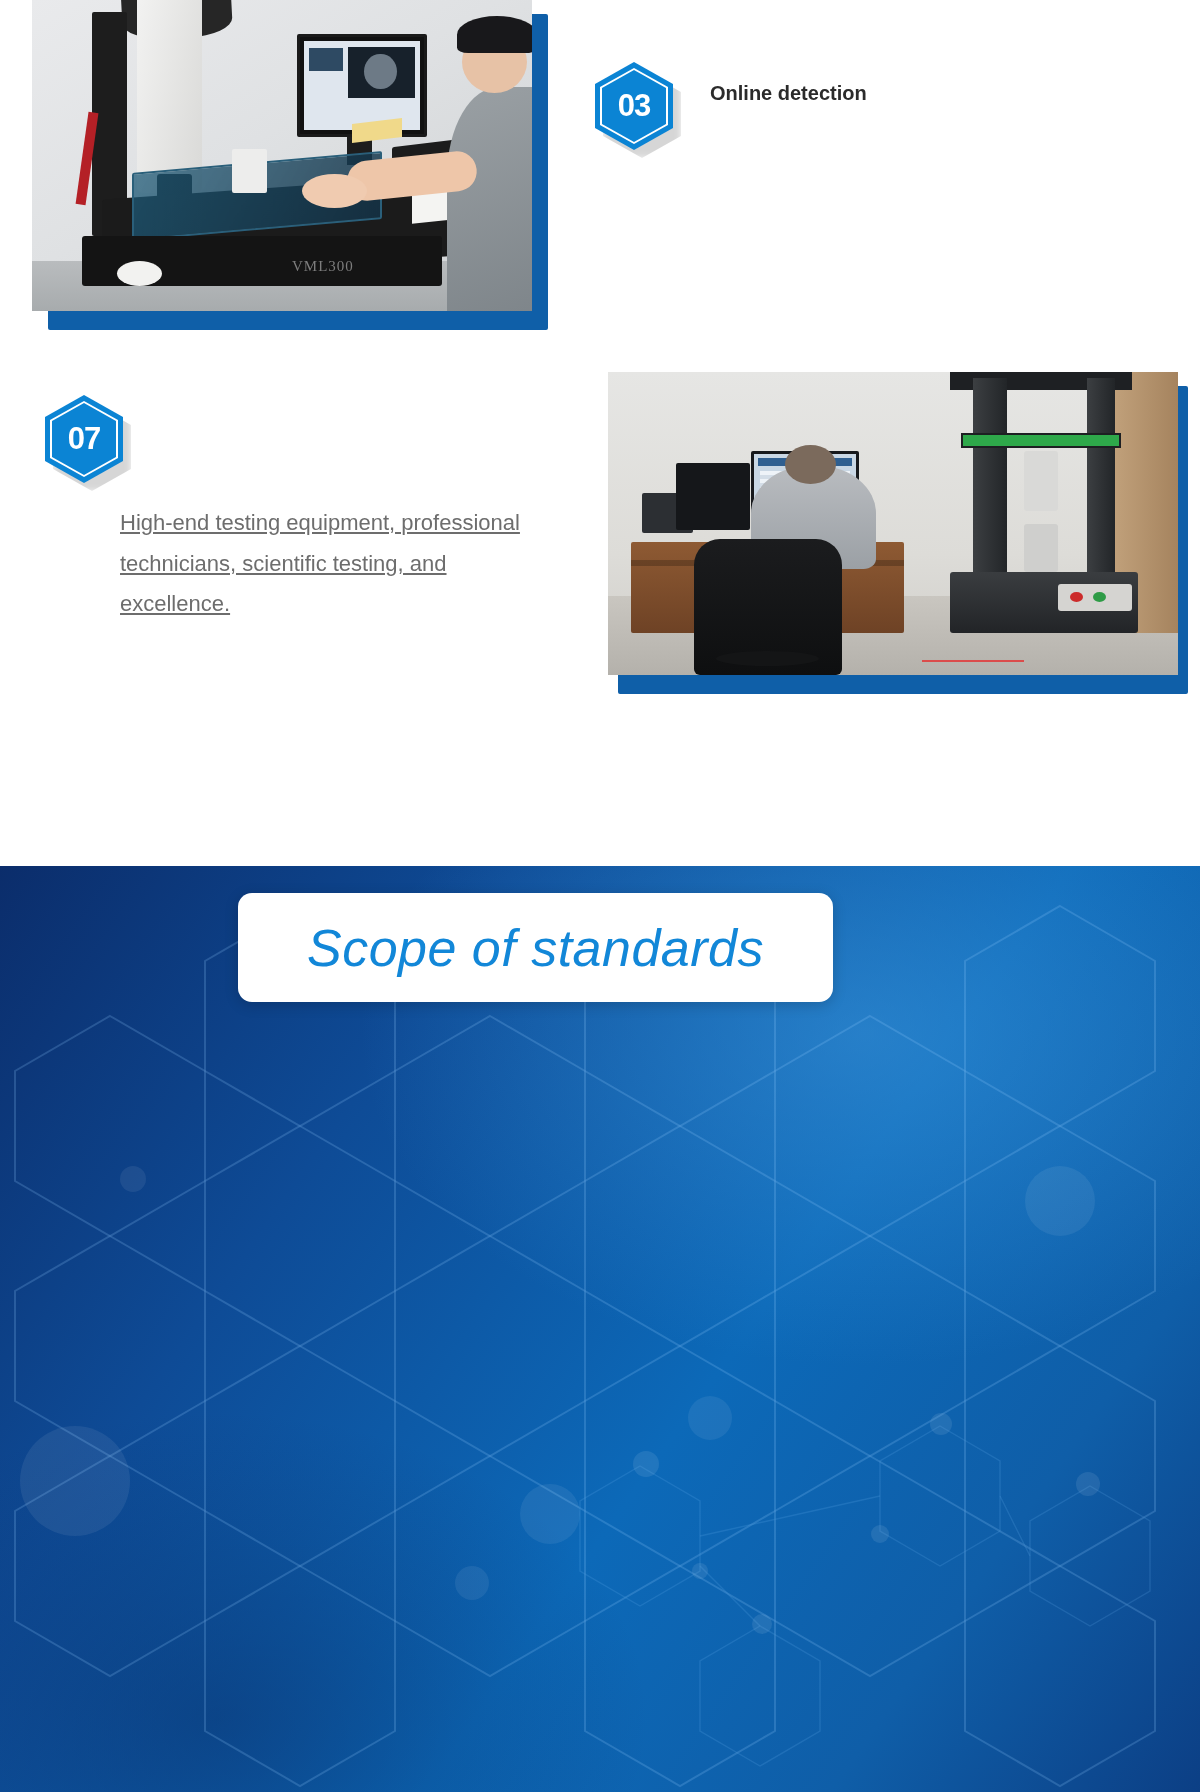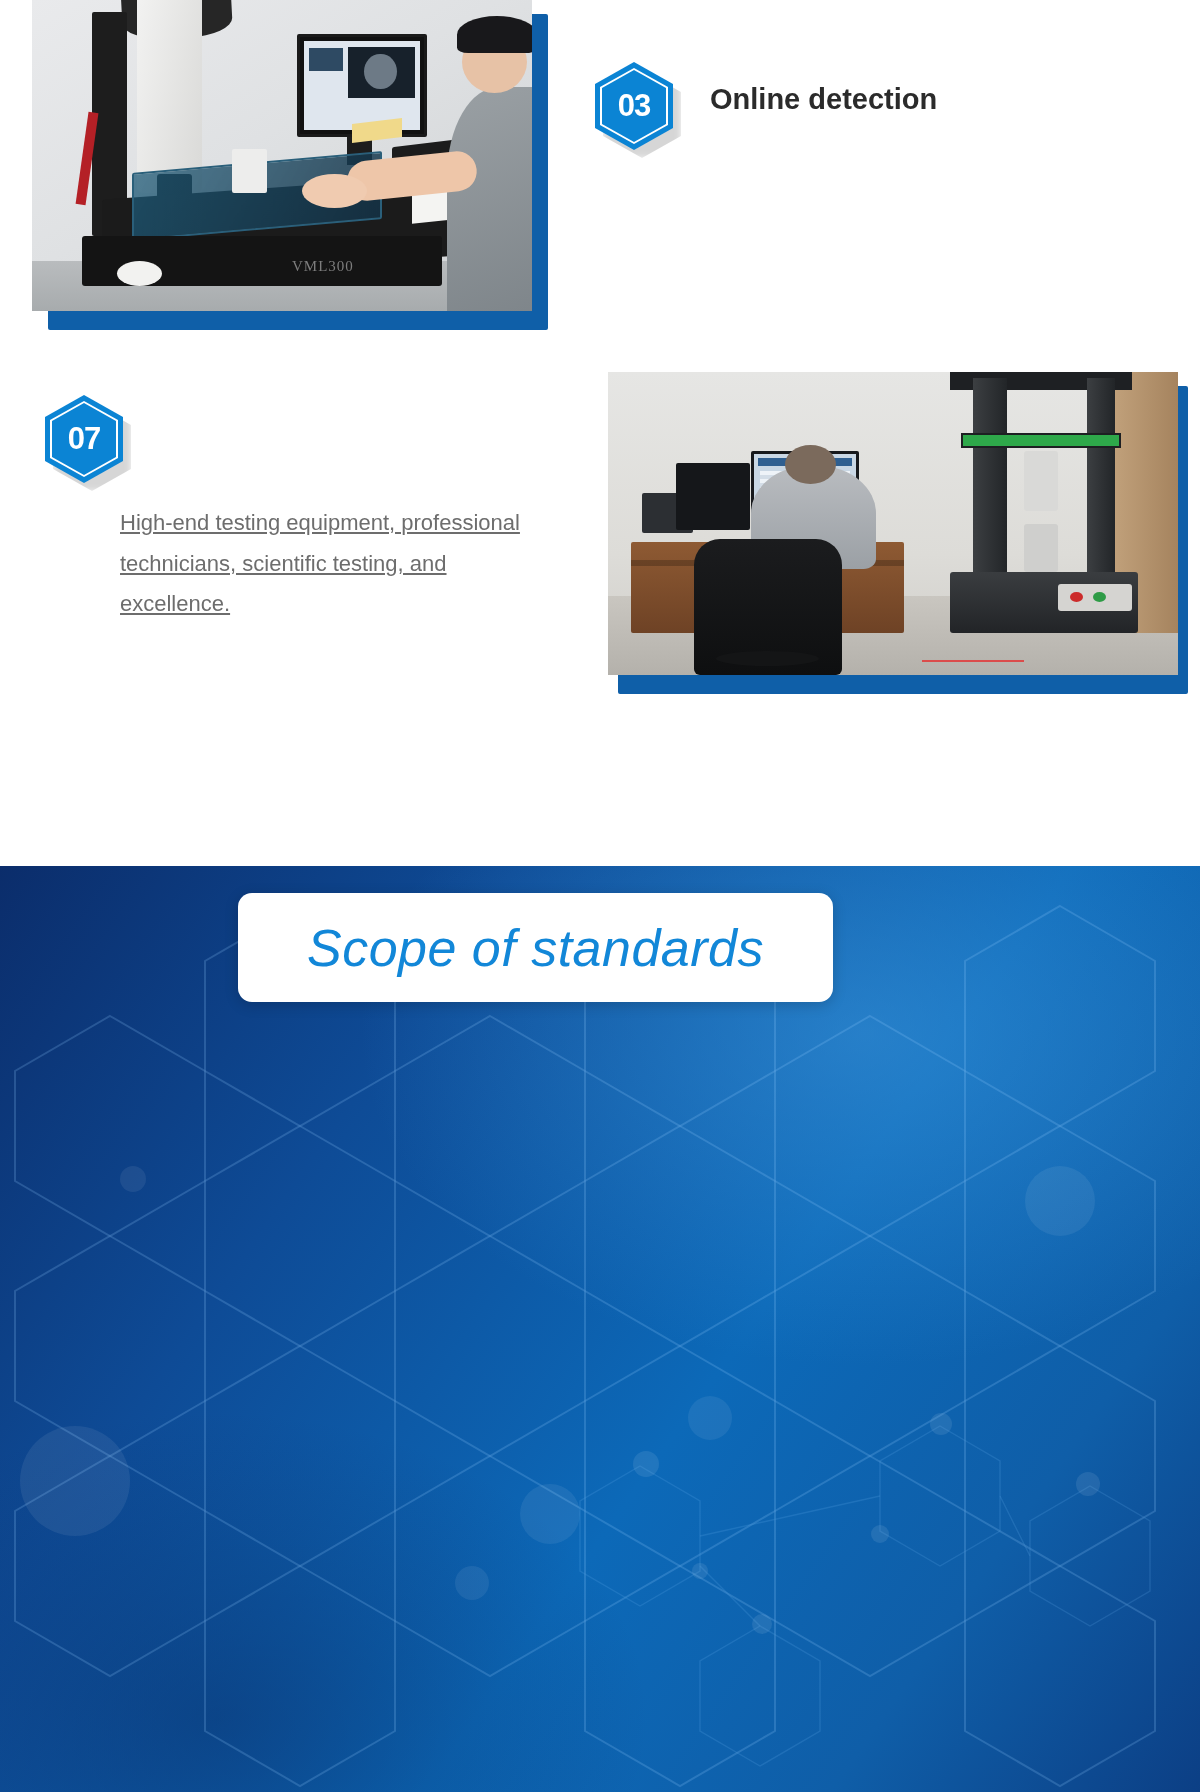--- a/index.html
+++ b/index.html
@@ -113,21 +113,21 @@
     background:#0b84d4;
     clip-path:polygon(50% 0%,100% 25%,100% 75%,50% 100%,0% 75%,0% 25%);
   }
   .hex-badge .hex-num {
     position:absolute; left:0; top:0; width:78px; height:88px;
     display:flex; align-items:center; justify-content:center;
     color:#fff; font-size:31px; font-weight:bold; letter-spacing:-1px;
   }
 
   .feat-title {
-    position:absolute; color:#2b2b2b; font-size:29px; font-weight:bold;
+    position:absolute; color:#2b2b2b; font-size:20px; font-weight:bold;
     line-height:1.35;
   }
   .feat-body {
     position:absolute; color:#6d6d6d; font-size:22px; line-height:1.85;
   }
 
   
   #blue-section {
     position:absolute; left:0; top:866px; width:1200px; height:926px;
     background:

